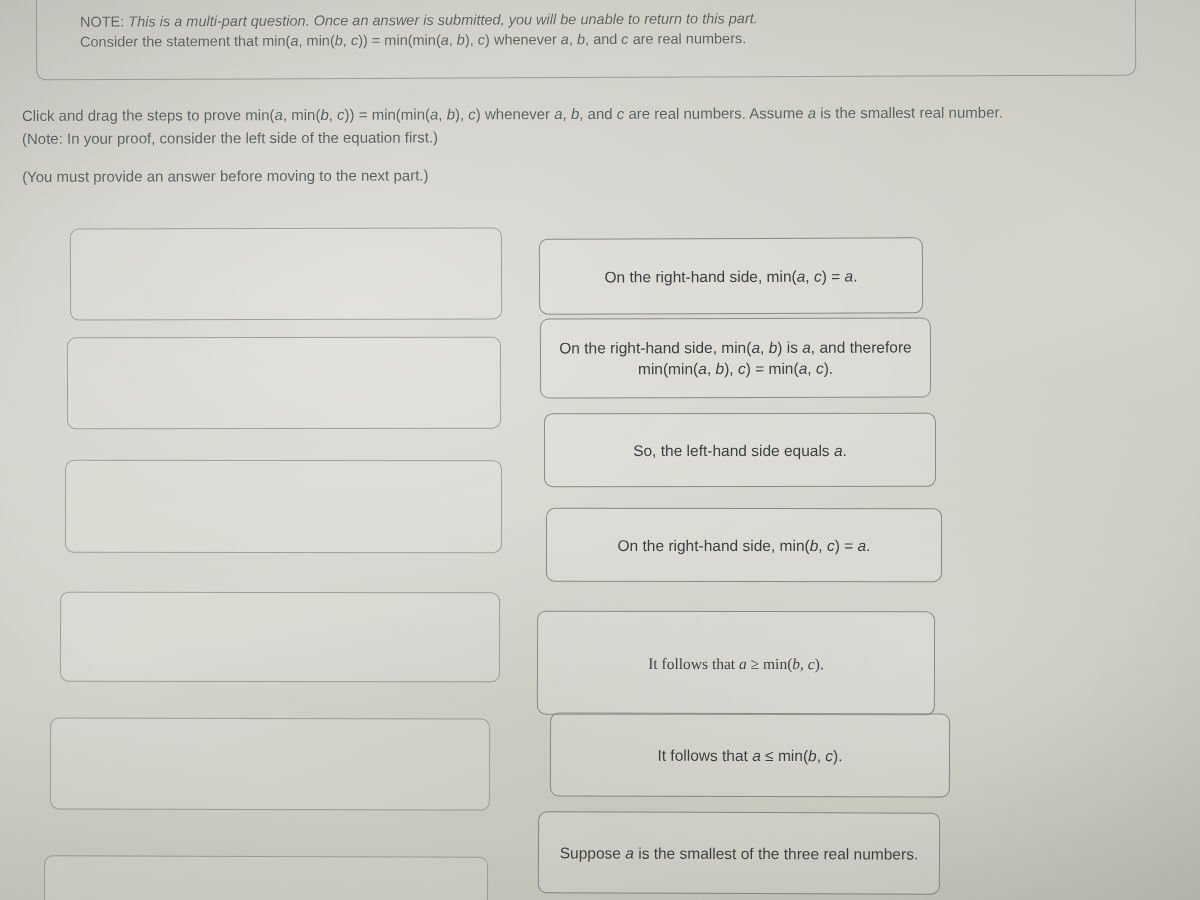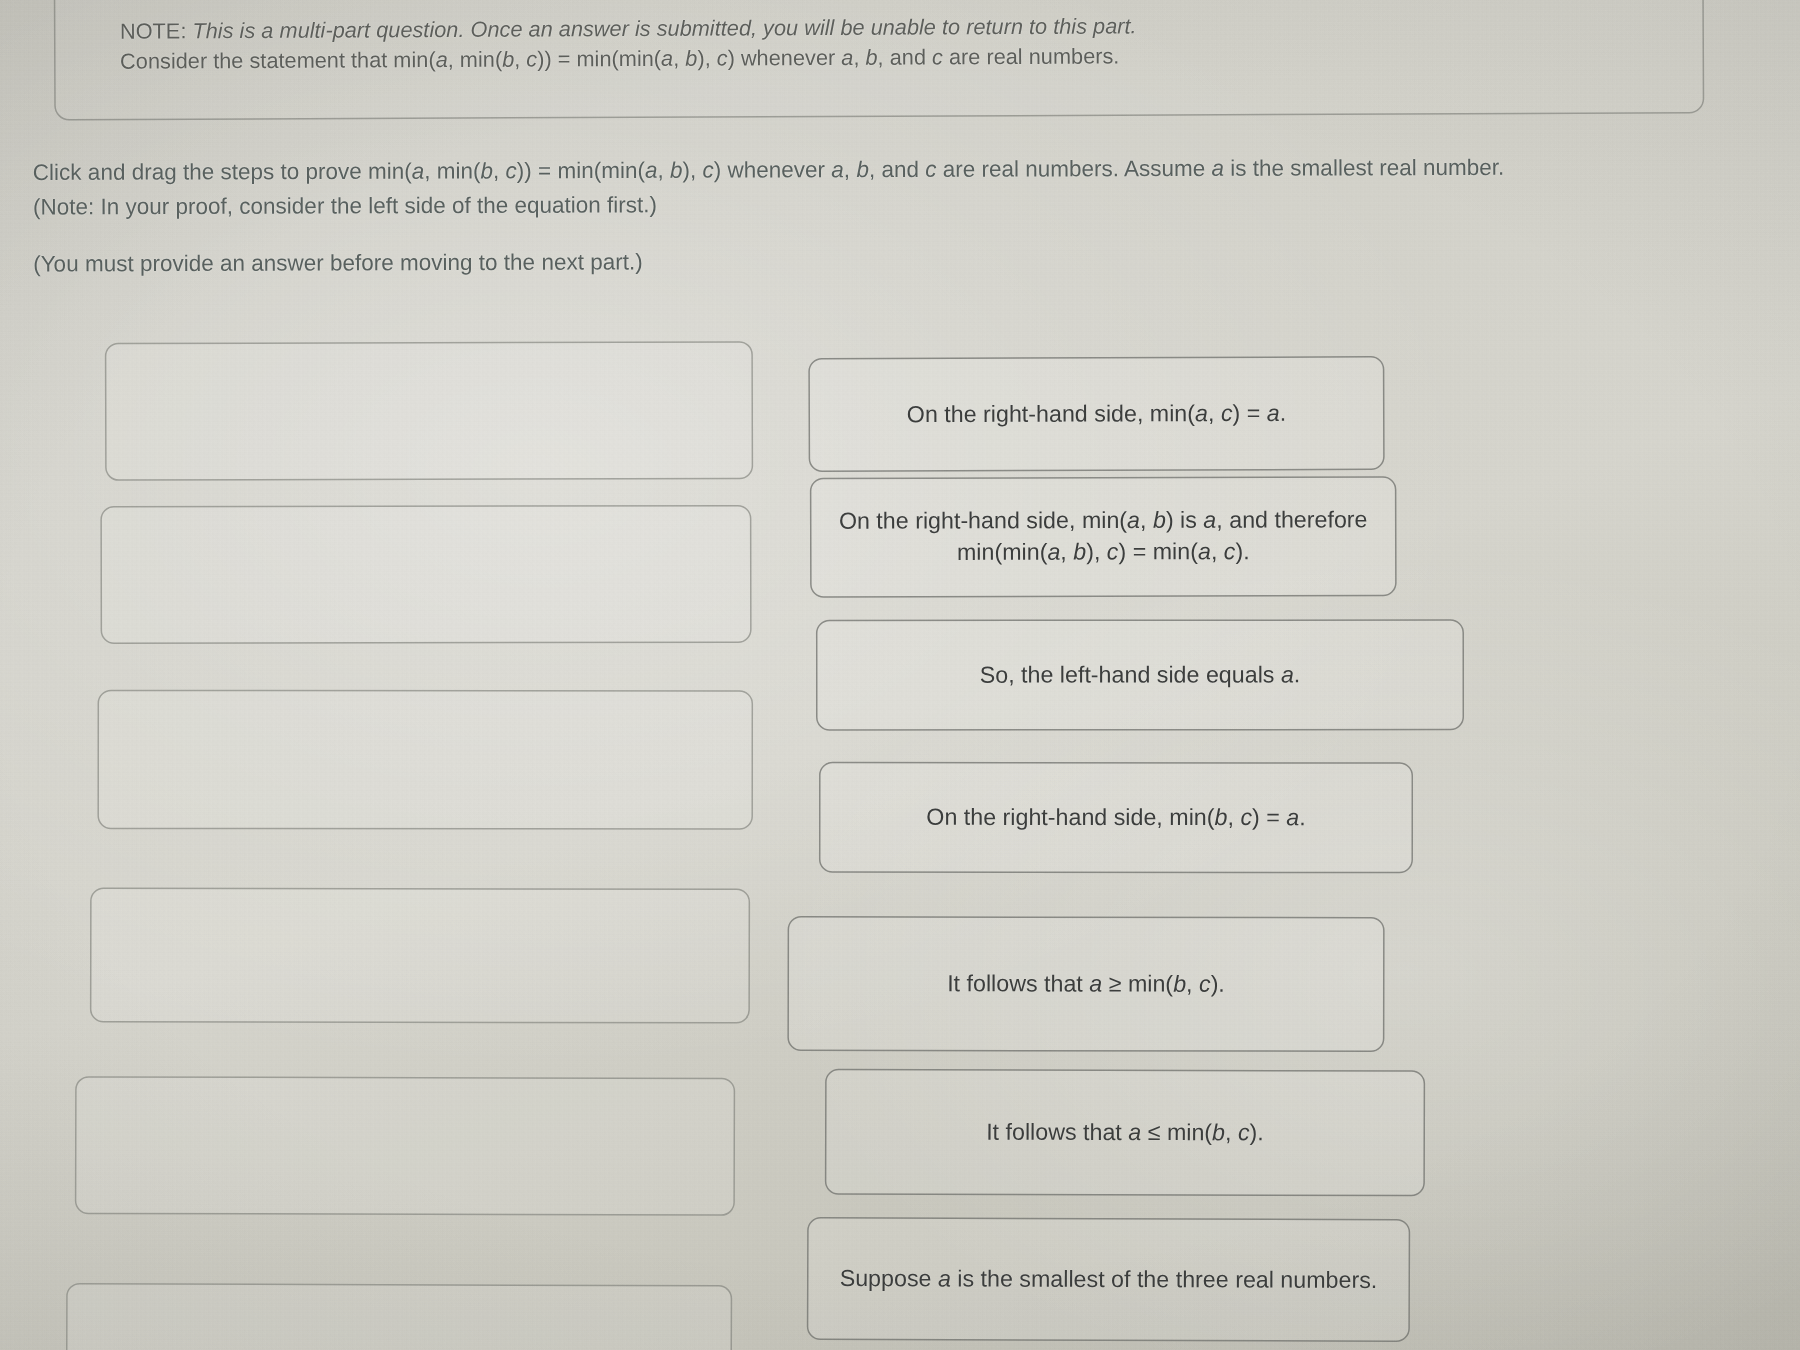--- a/index.html
+++ b/index.html
@@ -157,29 +157,29 @@
 
   <div id="steps-column">
     <div class="step-card" style="left:539px; top:238px; width:384px; height:76px; transform:rotate(-0.2deg);">
       <span class="label">On the right-hand side, min(<i>a</i>, <i>c</i>) = <i>a</i>.</span>
     </div>
 
     <div class="step-card" style="left:540px; top:318px; width:391px; height:80px; transform:rotate(-0.15deg);">
       <span class="label">On the right-hand side, min(<i>a</i>, <i>b</i>) is <i>a</i>, and therefore min(min(<i>a</i>, <i>b</i>), <i>c</i>) = min(<i>a</i>, <i>c</i>).</span>
     </div>
 
-    <div class="step-card" style="left:544px; top:413px; width:432px; height:74px; transform:rotate(-0.05deg);">
+    <div class="step-card" style="left:544px; top:413px; width:392px; height:74px; transform:rotate(-0.05deg);">
       <span class="label">So, the left-hand side equals <i>a</i>.</span>
     </div>
 
     <div class="step-card" style="left:546px; top:508px; width:396px; height:74px; transform:rotate(0.05deg);">
       <span class="label">On the right-hand side, min(<i>b</i>, <i>c</i>) = <i>a</i>.</span>
     </div>
 
-    <div class="step-card" style="left:525px; top:611px; width:398px; height:90px; transform:rotate(0.1deg);">
+    <div class="step-card" style="left:537px; top:611px; width:398px; height:104px; transform:rotate(0.1deg);font-family:Liberation Serif, serif;">
       <span class="label">It follows that <i>a</i> ≥ min(<i>b</i>, <i>c</i>).</span>
     </div>
 
     <div class="step-card" style="left:550px; top:713px; width:400px; height:84px; transform:rotate(0.15deg);">
       <span class="label">It follows that <i>a</i> ≤ min(<i>b</i>, <i>c</i>).</span>
     </div>
 
     <div class="step-card" style="left:538px; top:812px; width:402px; height:82px; transform:rotate(0.2deg);">
       <span class="label">Suppose <i>a</i> is the smallest of the three real numbers.</span>
     </div>

